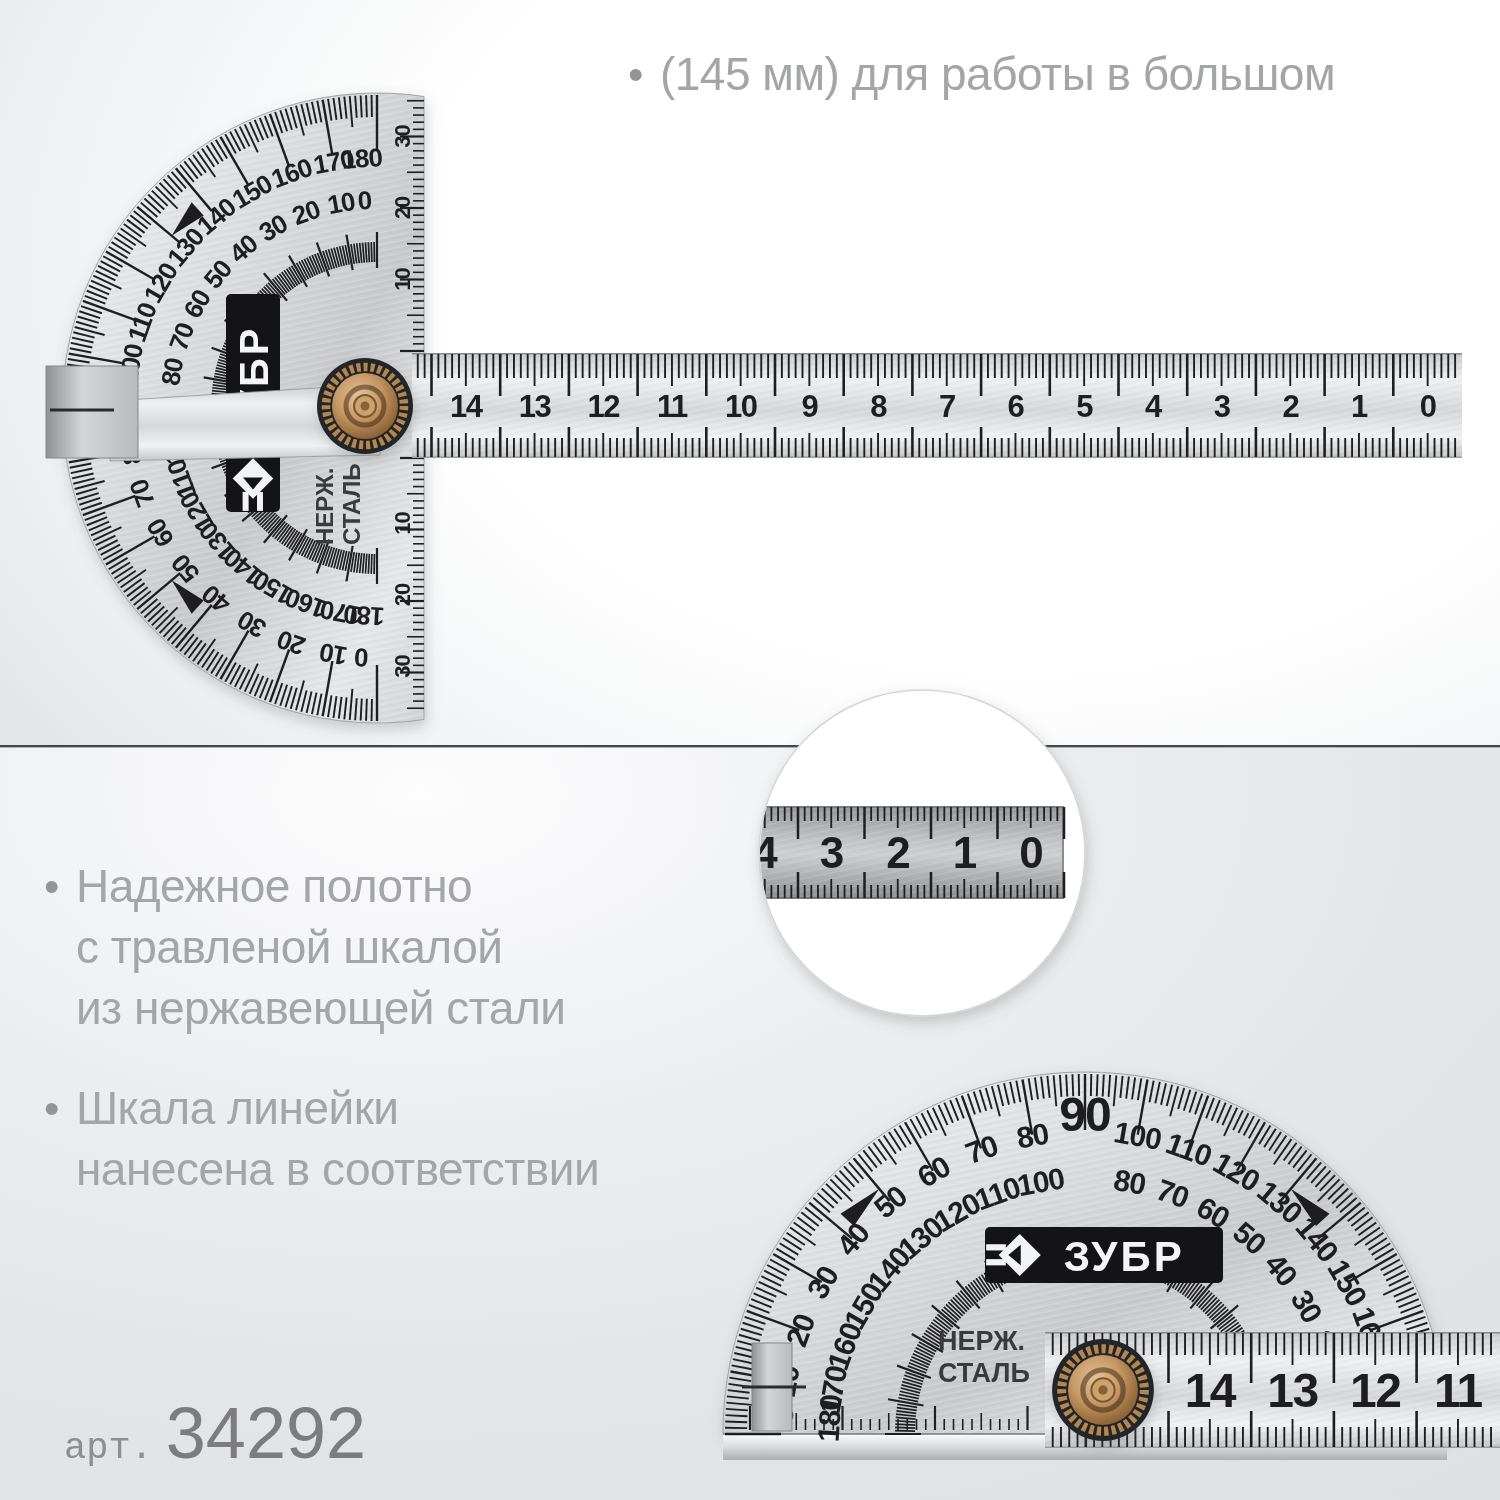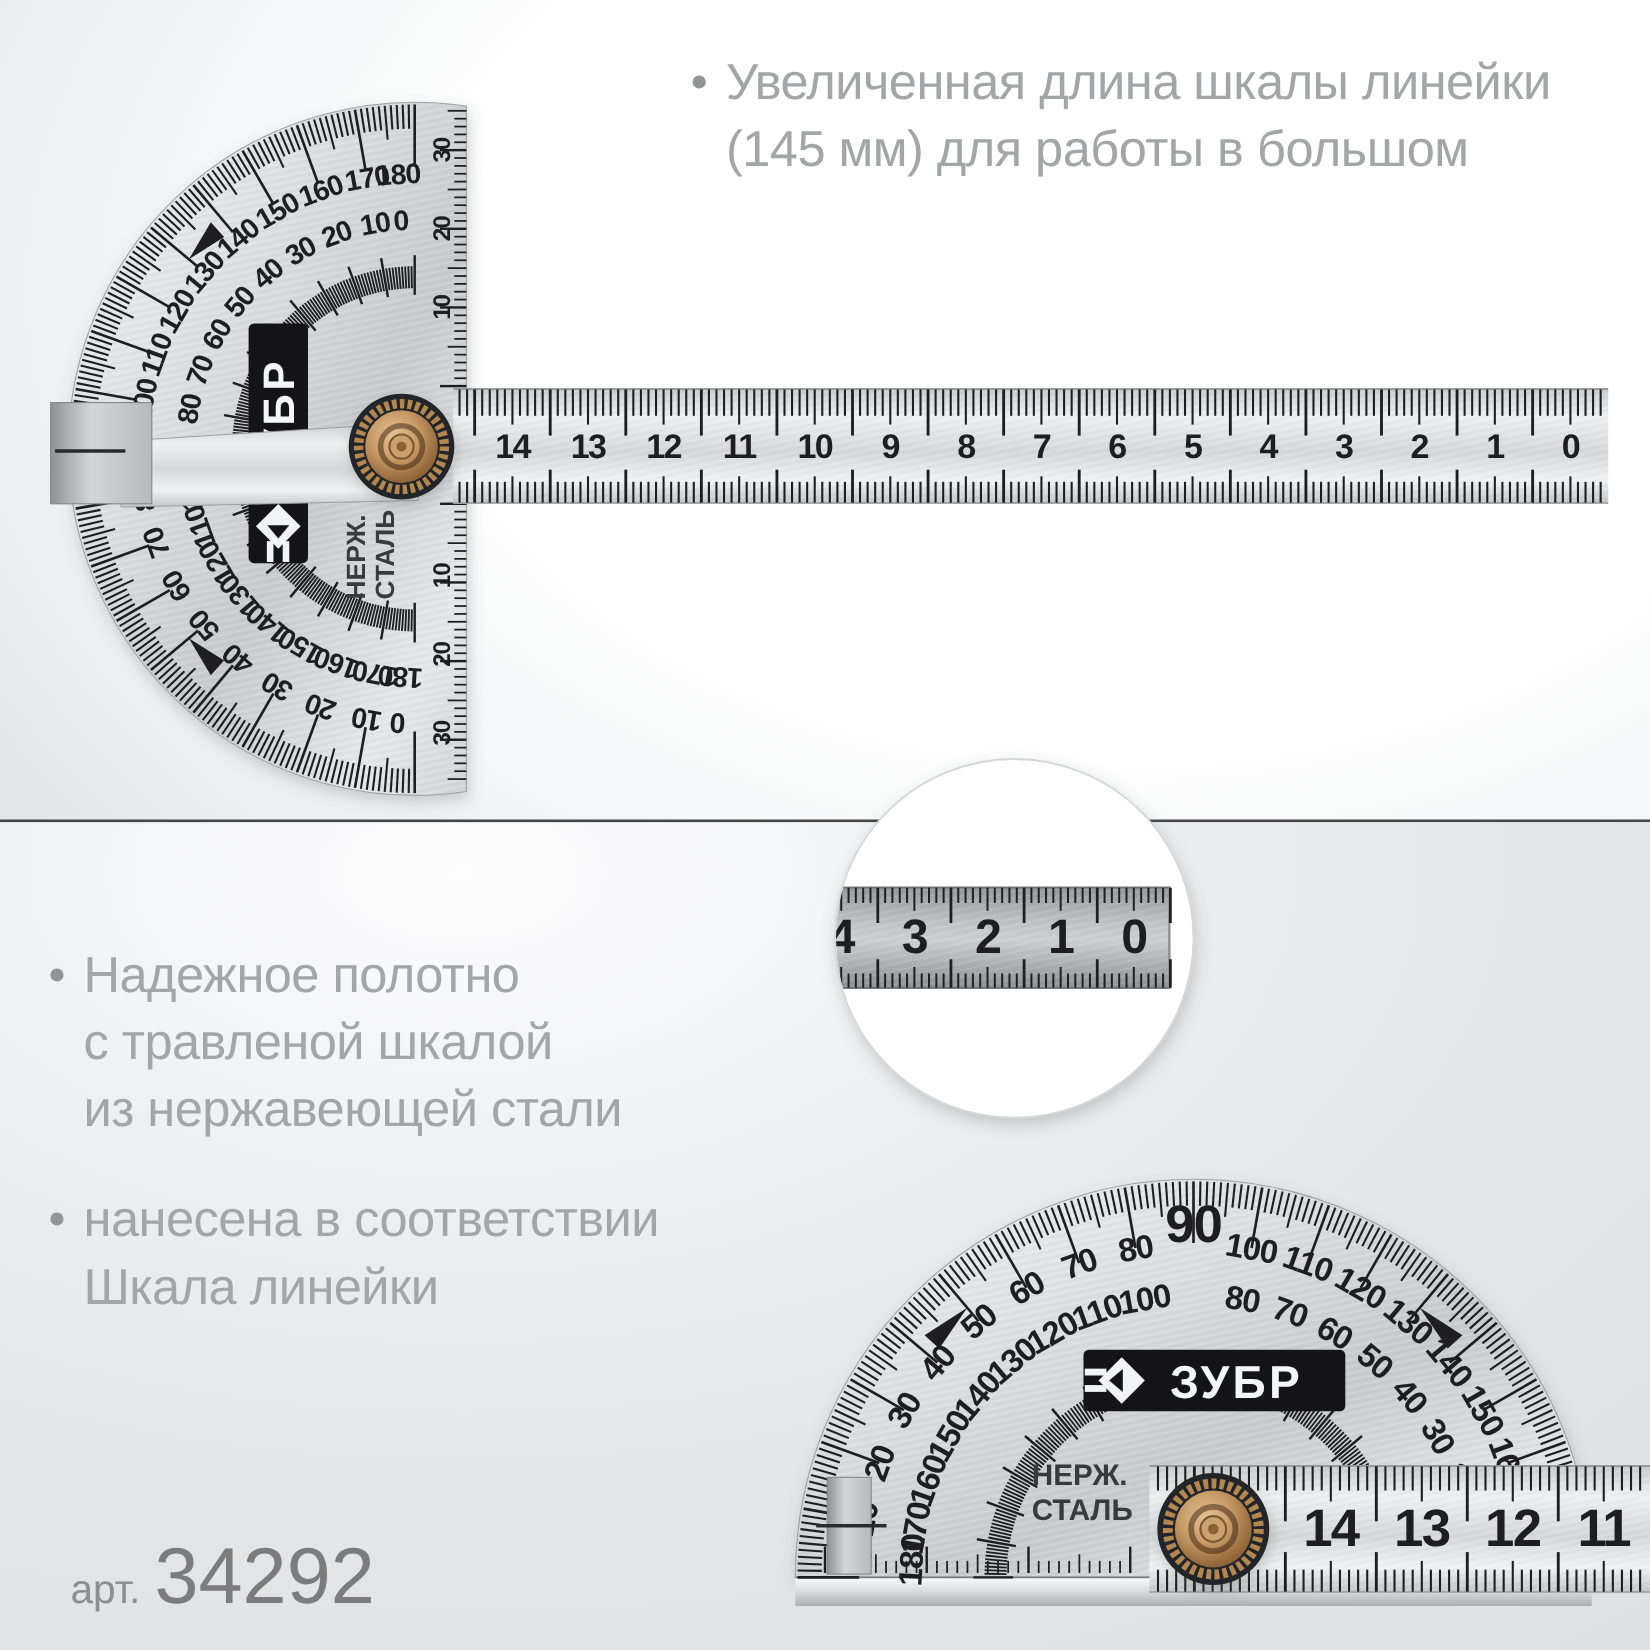--- a/index.html
+++ b/index.html
@@ -10,21 +10,21 @@
   .bg-bottom{position:absolute;left:0;top:748px;width:1500px;height:752px;
         background:radial-gradient(120% 135% at 28% 6%, #fdfdfe 0%, #ecedef 34%, #e3e4e6 64%, #dedfe1 100%);}
   svg{position:absolute;left:0;top:0;}
   .feature{position:absolute;display:flex;color:#a4a5a7;font-size:46px;line-height:61px;letter-spacing:-0.5px;}
   .feature .dot{color:#939496;font-size:44px;margin-right:17px;line-height:61px;}
   .feature .lines span{display:block;}
   .feature-top{left:628px;top:44px;width:820px;}
   .features-left{position:absolute;left:44px;top:856px;width:600px;}
   .features-left .feature{position:static;margin-bottom:39px;}
   .article{position:absolute;left:64px;top:1392px;display:flex;align-items:baseline;}
-  .article .art-label{font-size:37px;color:#8d8d92;margin-right:13px;}
+  .article .art-label{font-size:37px;color:#8d8d92;margin-right:13px;font-family:Liberation Mono, monospace;}
   .article .art-number{font-size:72px;color:#7b7b80;letter-spacing:0px;}
 </style>
 </head>
 <body>
 
 <div class="page">
   <div class="bg-top"></div>
   <div class="bg-bottom"></div>
 
   <svg id="scene" width="1500" height="1500" viewBox="0 0 1500 1500">
@@ -1631,39 +1631,38 @@
           <circle cx="1103" cy="1390" r="20.14" fill="none" stroke="rgba(55,32,14,0.5)" stroke-width="5.300000000000001"></circle>
           <circle cx="1103" cy="1390" r="11.66" fill="#caa26e" stroke="#7d5630" stroke-width="2"></circle>
           <circle cx="1103" cy="1390" r="4.7700000000000005" fill="#8a6136"></circle>
         </g>
       </g>
     </svg>
 
   <div class="feature feature-top">
     <span class="dot">•</span>
     <span class="lines">
-      <span>Увеличенная длина шкалы линейки</span>
       <span>(145 мм) для работы в большом</span>
     </span>
   </div>
 
   <div class="features-left">
     <div class="feature">
       <span class="dot">•</span>
       <span class="lines">
         <span>Надежное полотно</span>
         <span>с травленой шкалой</span>
         <span>из нержавеющей стали</span>
       </span>
     </div>
     <div class="feature">
       <span class="dot">•</span>
       <span class="lines">
+        <span>Шкала линейки</span>
         <span>нанесена в соответствии</span>
-        <span>Шкала линейки</span>
       </span>
     </div>
   </div>
 
   <div class="article">
     <span class="art-label">арт.</span>
     <span class="art-number">34292</span>
   </div>
 </div>
 

